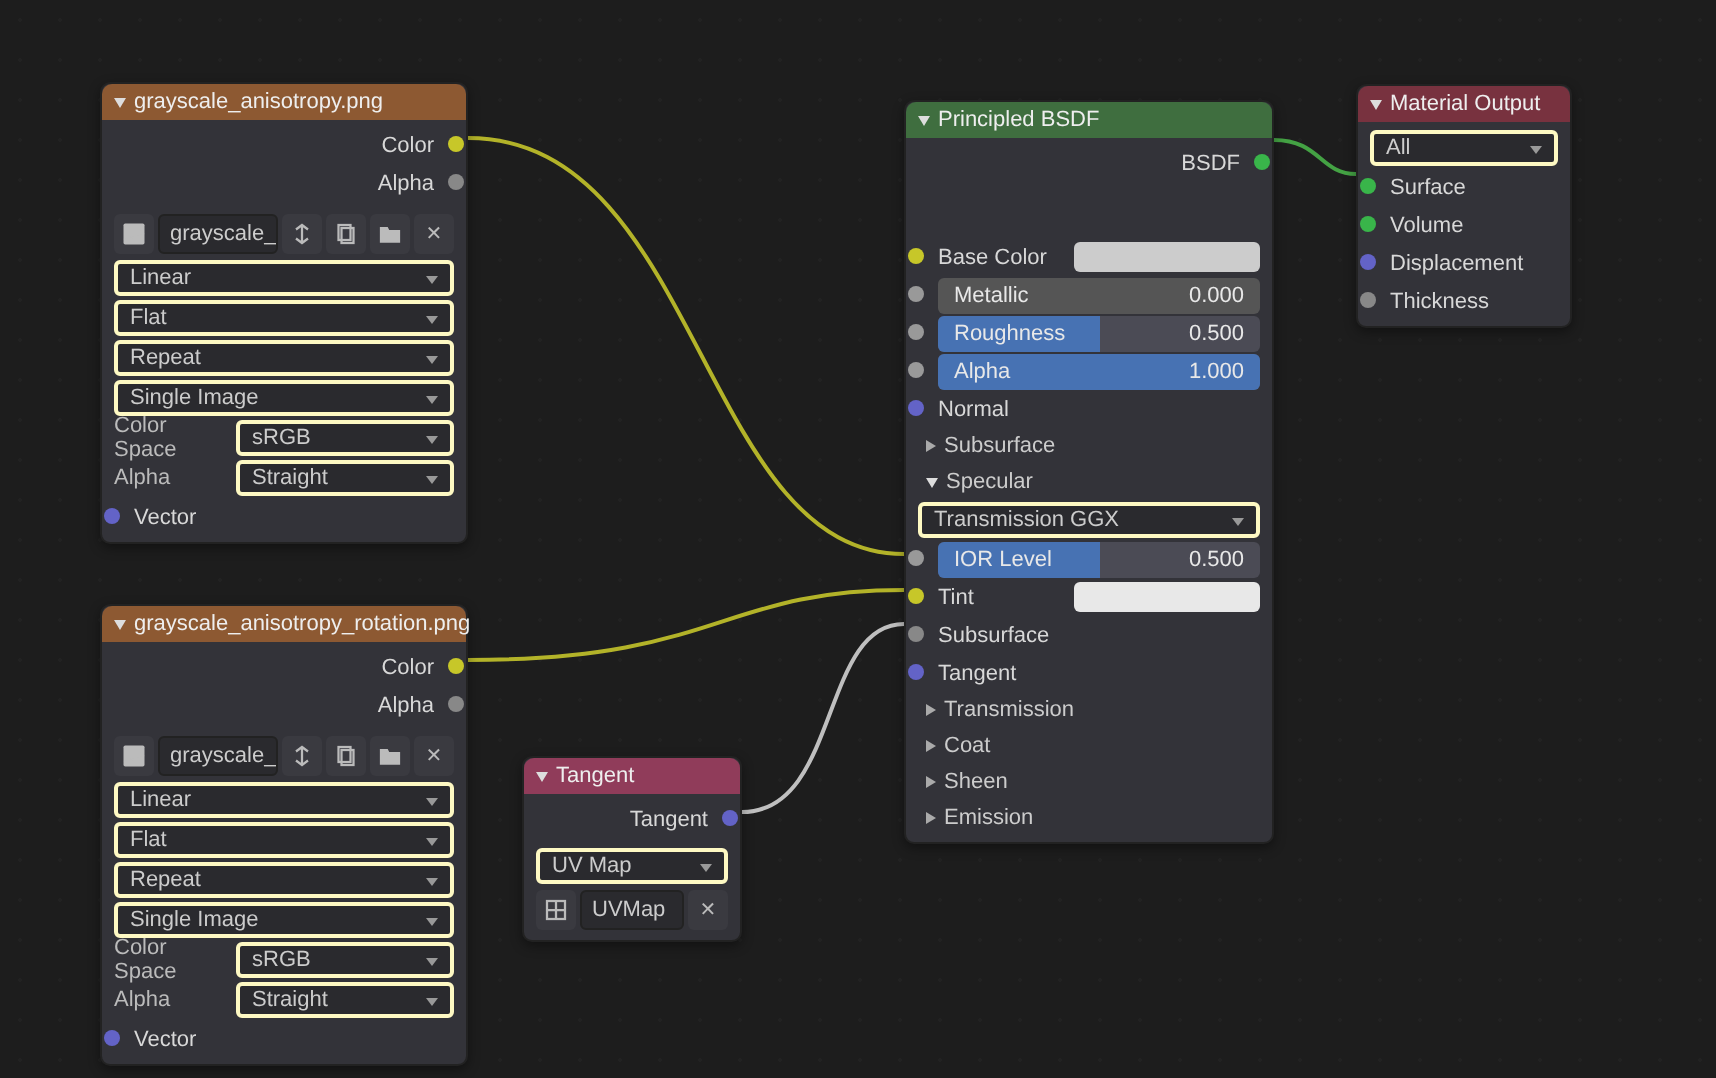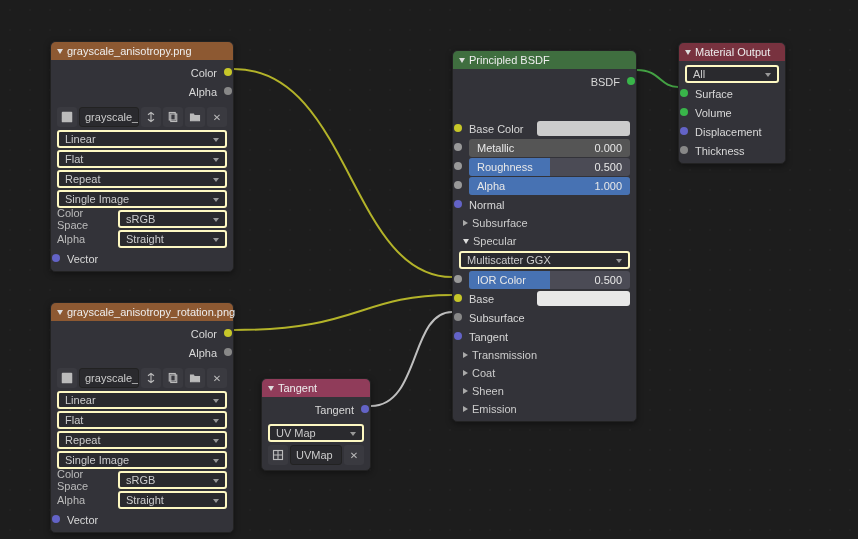--- a/index.html
+++ b/index.html
@@ -230,31 +230,31 @@
         <span>Normal</span>
       </div>
     <div class="group">
         <span class="chev-r"></span>
         <span>Subsurface</span>
       </div>
     <div class="group">
         <span class="chev"></span>
         <span style="margin-left:4px">Specular</span>
       </div>
-    <div class="select">Multiscatter GGX</div>
+    <div class="select">Transmission GGX</div>
     <div class="row in">
         <span class="socket sock-l sc-holo"></span>
         <div class="slider blue" style="width:100%;--fill:50%">
-          <span>IOR Color</span>
+          <span>IOR Level</span>
           <span>0.500</span>
         </div>
       </div>
     <div class="row" style="gap:6px;padding-left:10px;">
         <span class="socket sock-l sc-yellow"></span>
-        <span style="flex:0 0 62px">Base</span>
+        <span style="flex:0 0 62px">Tint</span>
         <div style="flex:1;height:15px;background:#e8e8e8;border-radius:3px"></div>
       </div>
     <div class="row in">
         <span class="socket sock-l sc-grey"></span>
         <span>Subsurface</span>
       </div>
     <div class="row in">
         <span class="socket sock-l sc-blue"></span>
         <span>Tangent</span>
       </div>

